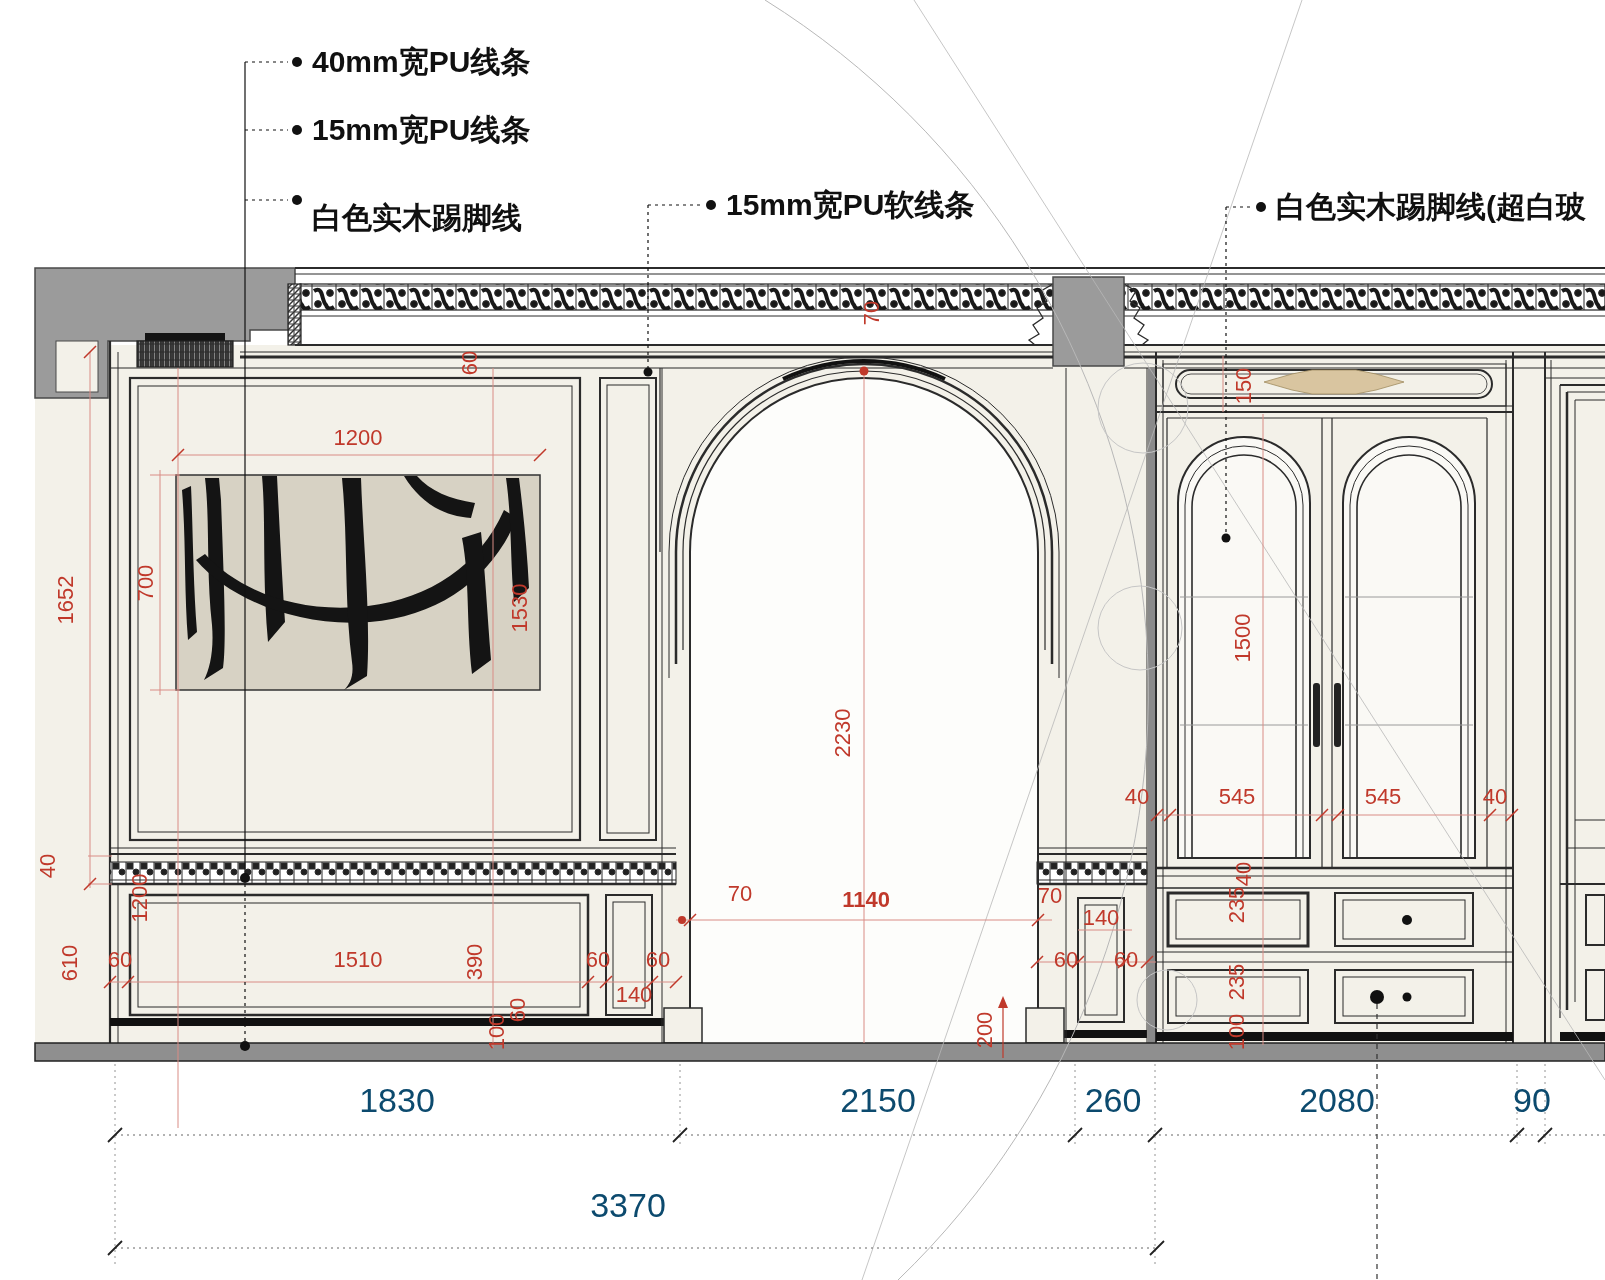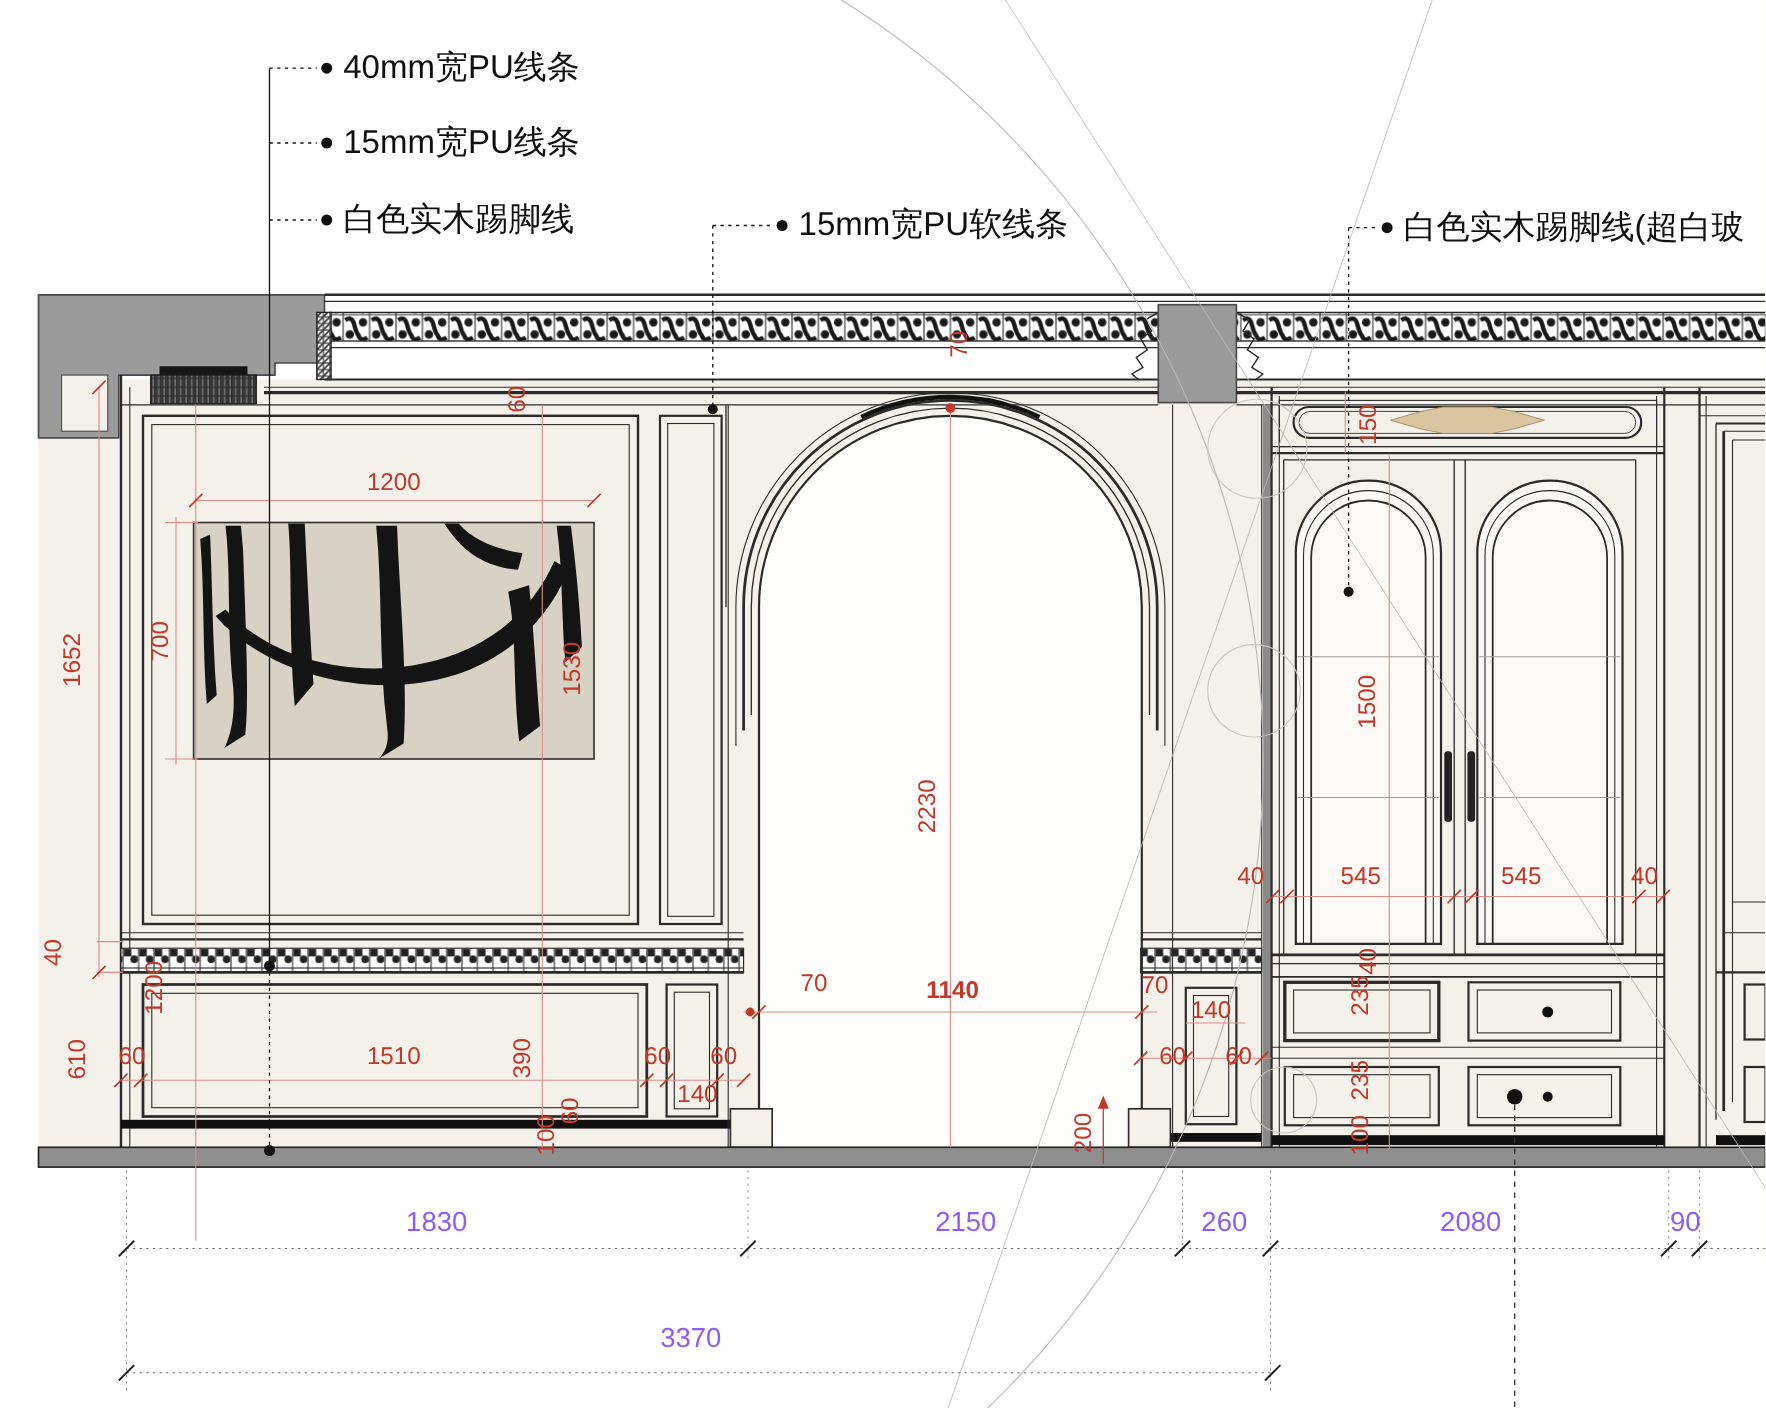--- a/index.html
+++ b/index.html
@@ -3,22 +3,22 @@
 <meta charset="utf-8">
 <style>
   html,body{margin:0;padding:0;background:#fff;}
   #canvas{position:relative;width:1605px;height:1280px;background:#ffffff;overflow:hidden;
           font-family:"Liberation Sans","DejaVu Sans",sans-serif;}
   #linework{position:absolute;left:0;top:0;}
   #annotation-layer{position:absolute;left:0;top:0;width:100%;height:100%;}
   .ann{position:absolute;transform:translate(-50%,-50%);color:#c0392b;
        font:22px/1 "Liberation Sans","DejaVu Sans",sans-serif;white-space:nowrap;}
   .ann.rot{transform:translate(-50%,-50%) rotate(-90deg);}
-  .ann.black{color:#8b5cf6;font-size:25px;margin-top:12px;}
-  .ann.callout{color:#101010;font-size:30px;font-weight:400;transform:translate(0,-50%);}
+  .ann.black{color:#0c4a6e;font-size:34px;}
+  .ann.callout{color:#101010;font-size:30px;font-weight:700;transform:translate(0,-50%);}
 </style>
 </head>
 <body>
 
 <div id="canvas">
 
 <svg id="linework" width="1605" height="1280" viewBox="0 0 1605 1280" stroke="#2b2b2b" fill="none" stroke-linecap="butt">
   <defs>
     <pattern id="fret" width="24" height="26" patternUnits="userSpaceOnUse">
       <rect width="24" height="26" fill="#fff"></rect>
@@ -299,17 +299,17 @@
       <div class="ann  rot" style="left: 985px; top: 1030px;">200</div>
       <div class="ann  rot" style="left: 1237px; top: 1032px;">100</div>
       <div class="ann black" style="left: 397px; top: 1100px;">1830</div>
       <div class="ann black" style="left: 878px; top: 1100px;">2150</div>
       <div class="ann black" style="left: 1113px; top: 1100px; text-align: center;">260</div>
       <div class="ann black" style="left: 1337px; top: 1100px;">2080</div>
       <div class="ann black" style="left: 1532px; top: 1100px;">90</div>
       <div class="ann black" style="left: 628px; top: 1205px;">3370</div>
       <div class="ann callout" style="left: 312px; top: 62px;">40mm宽PU线条</div>
       <div class="ann callout" style="left: 312px; top: 130px;">15mm宽PU线条</div>
-      <div class="ann callout" style="left: 312px; top: 200px;">白色实木踢脚线</div>
+      <div class="ann callout" style="left: 312px; top: 218px;">白色实木踢脚线</div>
       <div class="ann callout" style="left: 726px; top: 205px;">15mm宽PU软线条</div>
       <div class="ann callout" style="left: 1276px; top: 207px;">白色实木踢脚线(超白玻</div>
     </div>
 </div>
 
 </body></html>

